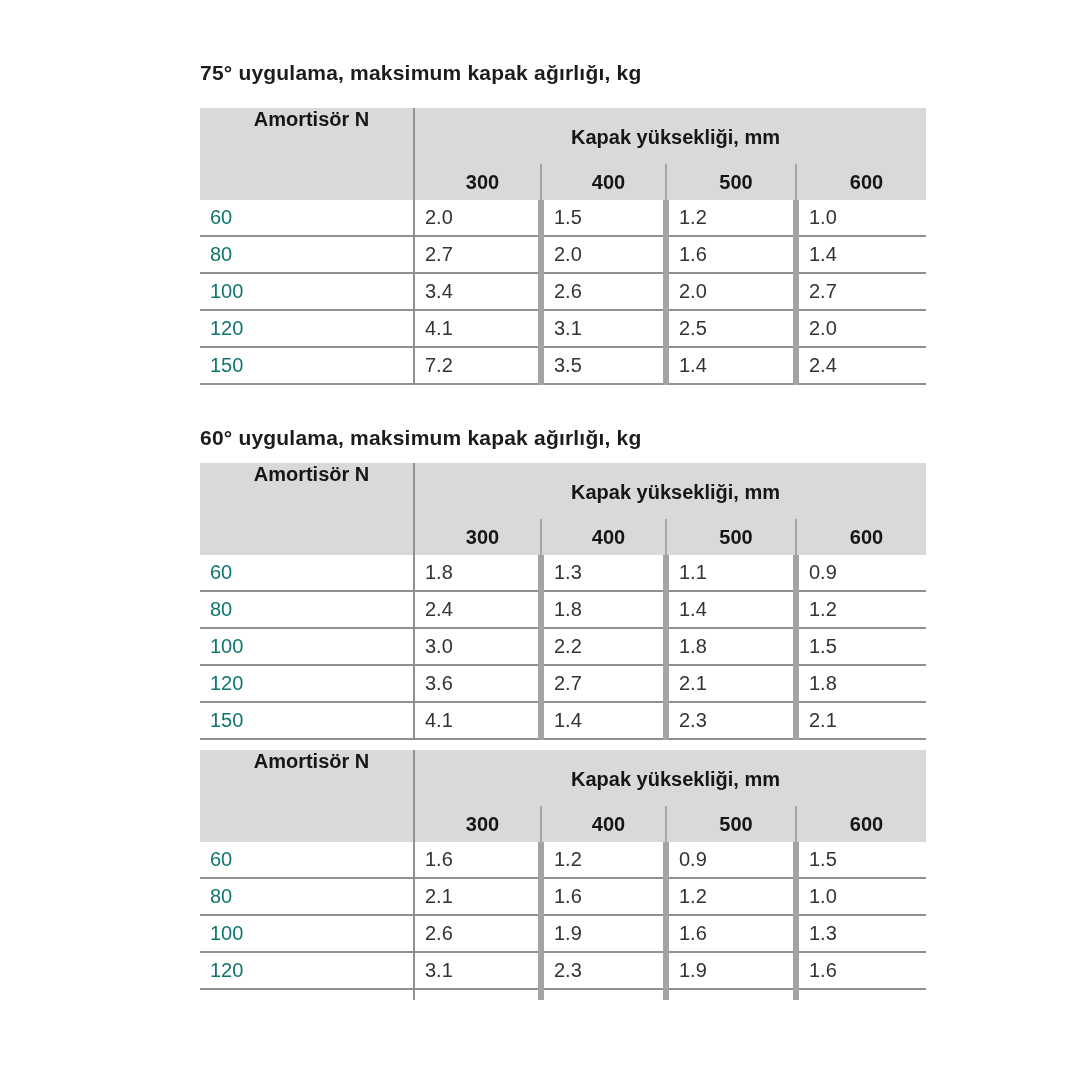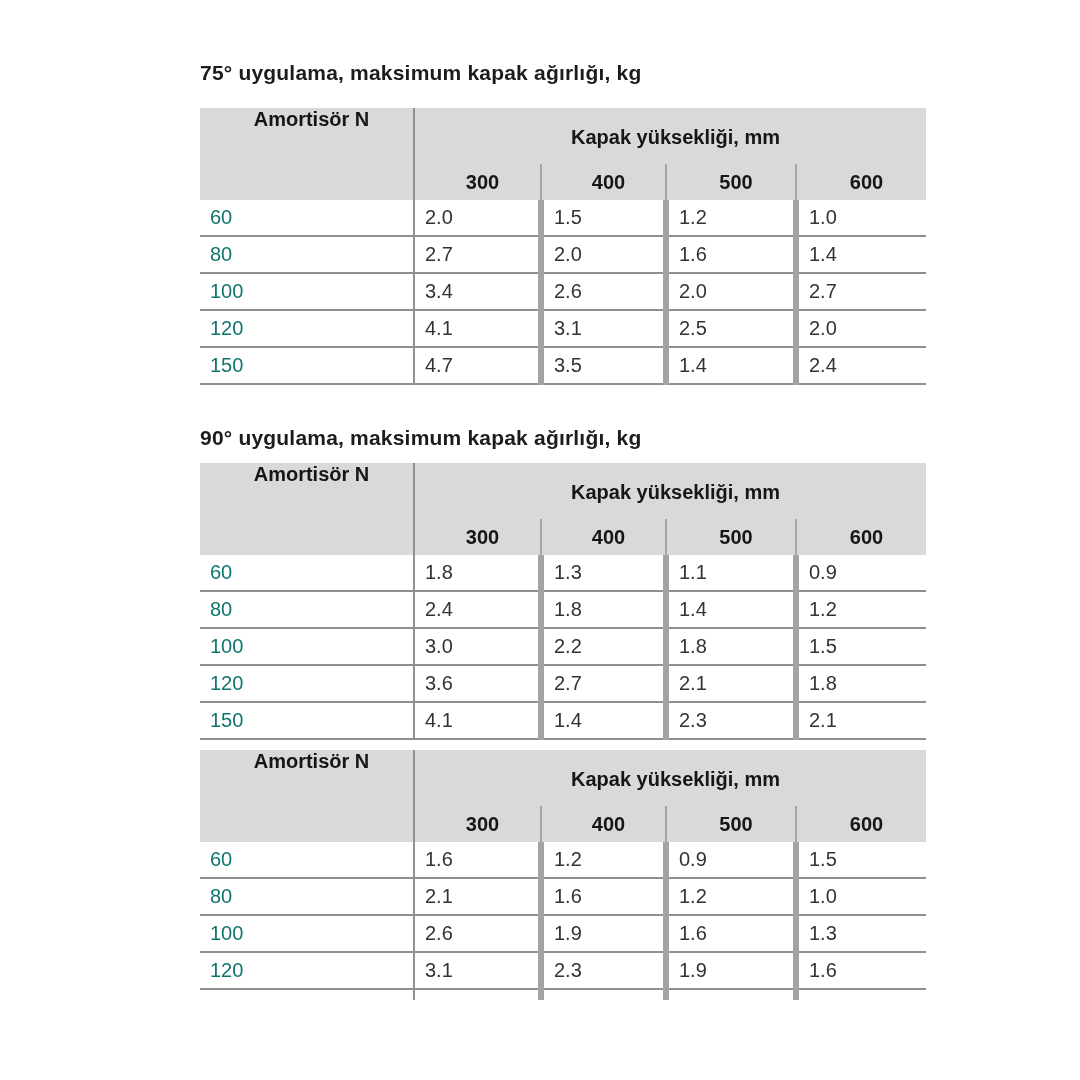--- a/index.html
+++ b/index.html
@@ -136,30 +136,30 @@
         </tr>
         <tr>
           <td class="rowhead">120</td>
           <td>4.1</td>
           <td>3.1</td>
           <td>2.5</td>
           <td>2.0</td>
         </tr>
         <tr>
           <td class="rowhead">150</td>
-          <td>4.7</td>
+          <td>7.2</td>
           <td>3.5</td>
           <td>1.4</td>
           <td>2.4</td>
         </tr>
       </tbody>
     </table>
   </div>
 
-  <h2 class="tbl-title later">90° uygulama, maksimum kapak ağırlığı, kg</h2>
+  <h2 class="tbl-title later">60° uygulama, maksimum kapak ağırlığı, kg</h2>
   <div class="tbl-wrap">
     <table class="loadtable">
       <colgroup>
           <col class="c1">
           <col class="c2">
           <col class="c3">
           <col class="c4">
           <col class="c5">
         </colgroup>
       <thead>

